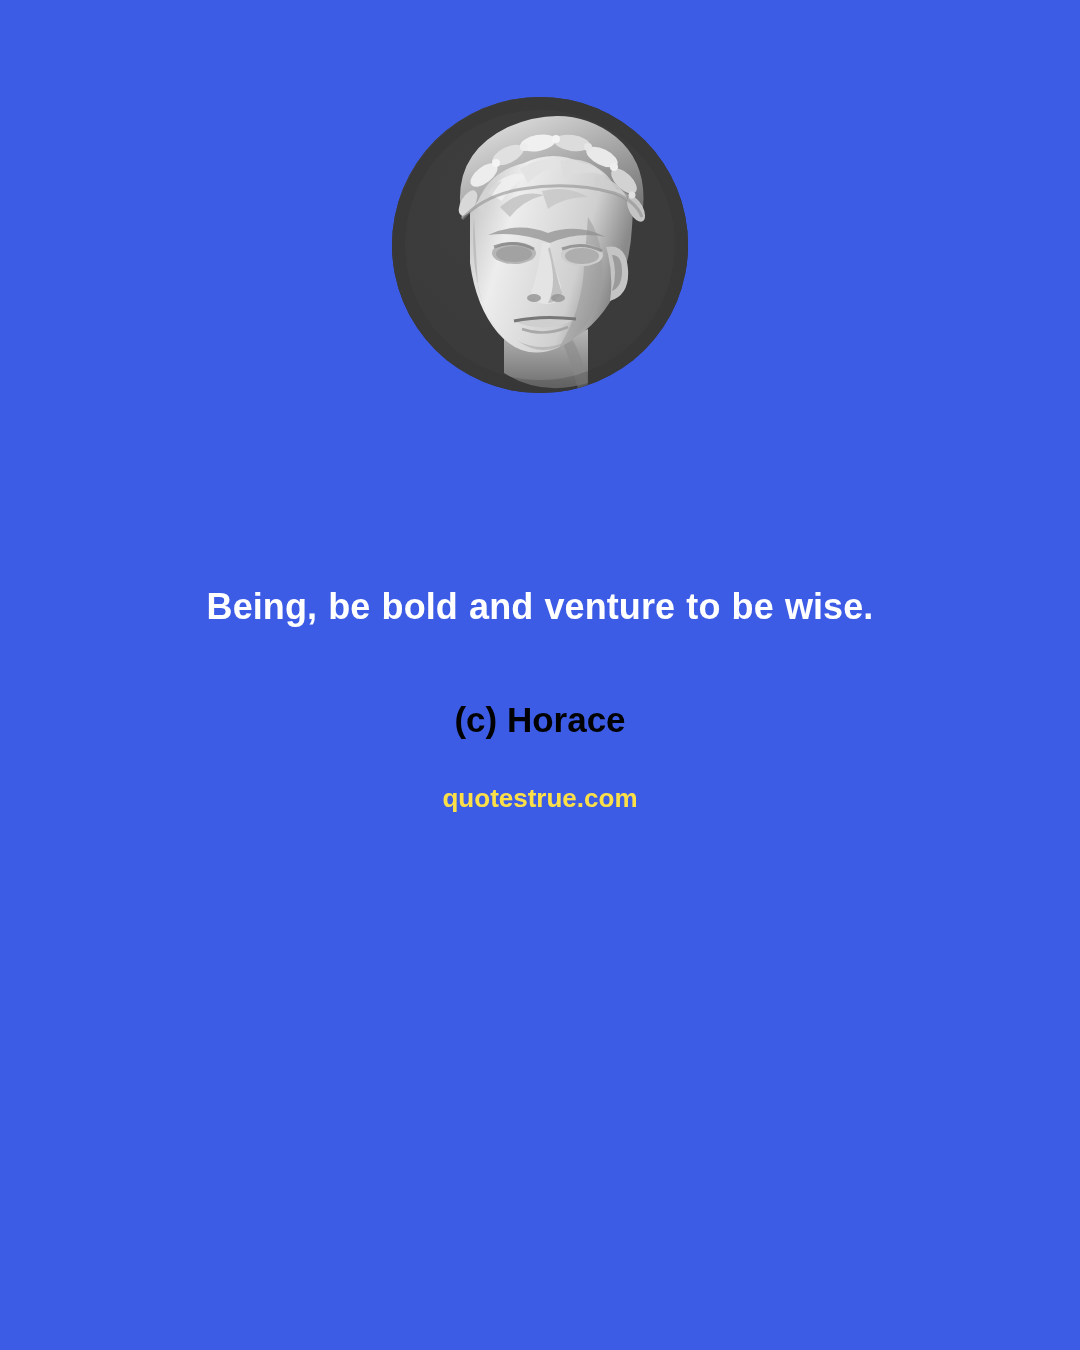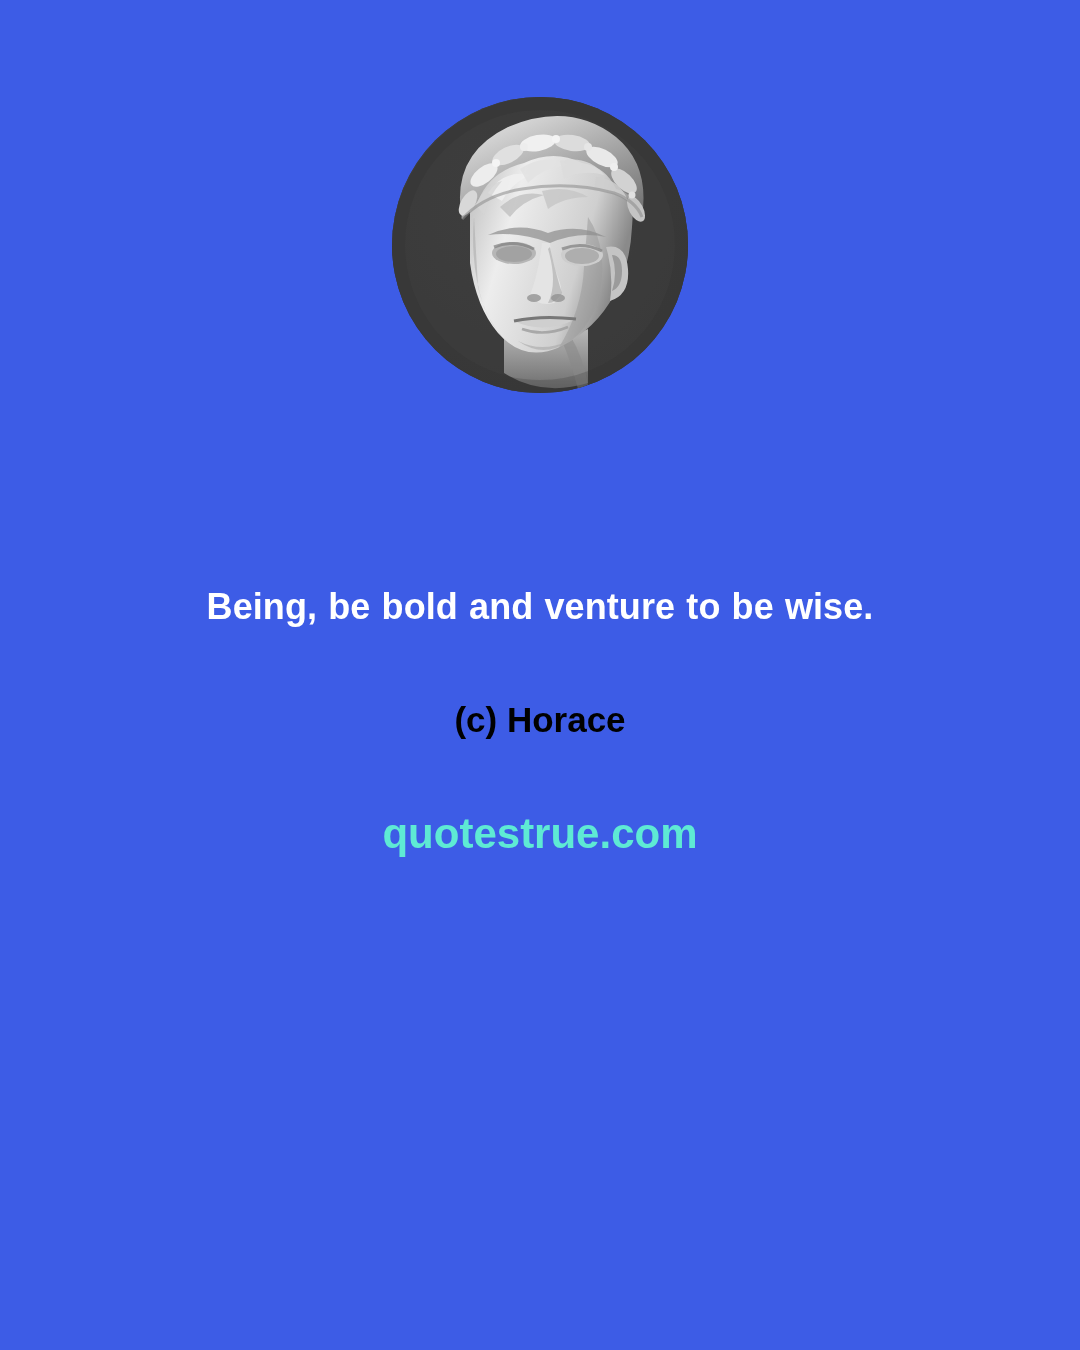--- a/index.html
+++ b/index.html
@@ -64,24 +64,24 @@
     margin: 44px auto 0 auto;
     width: 900px;
     color: #000000;
     font-size: 35px;
     font-weight: 700;
     line-height: 44px;
   }
 
   .site-footer {
     display: block;
-    margin: 68px auto 0 auto;
+    margin: 32px auto 0 auto;
     width: 900px;
-    color: #5eead4;
-    font-size: 42px;
+    color: #fde047;
+    font-size: 26px;
     font-weight: 700;
     line-height: 48px;
   }
 </style>
 </head>
 <body style="background: rgb(61, 92, 230);">
 
 <div class="quote-card">
 
   <div class="portrait-wrap">

